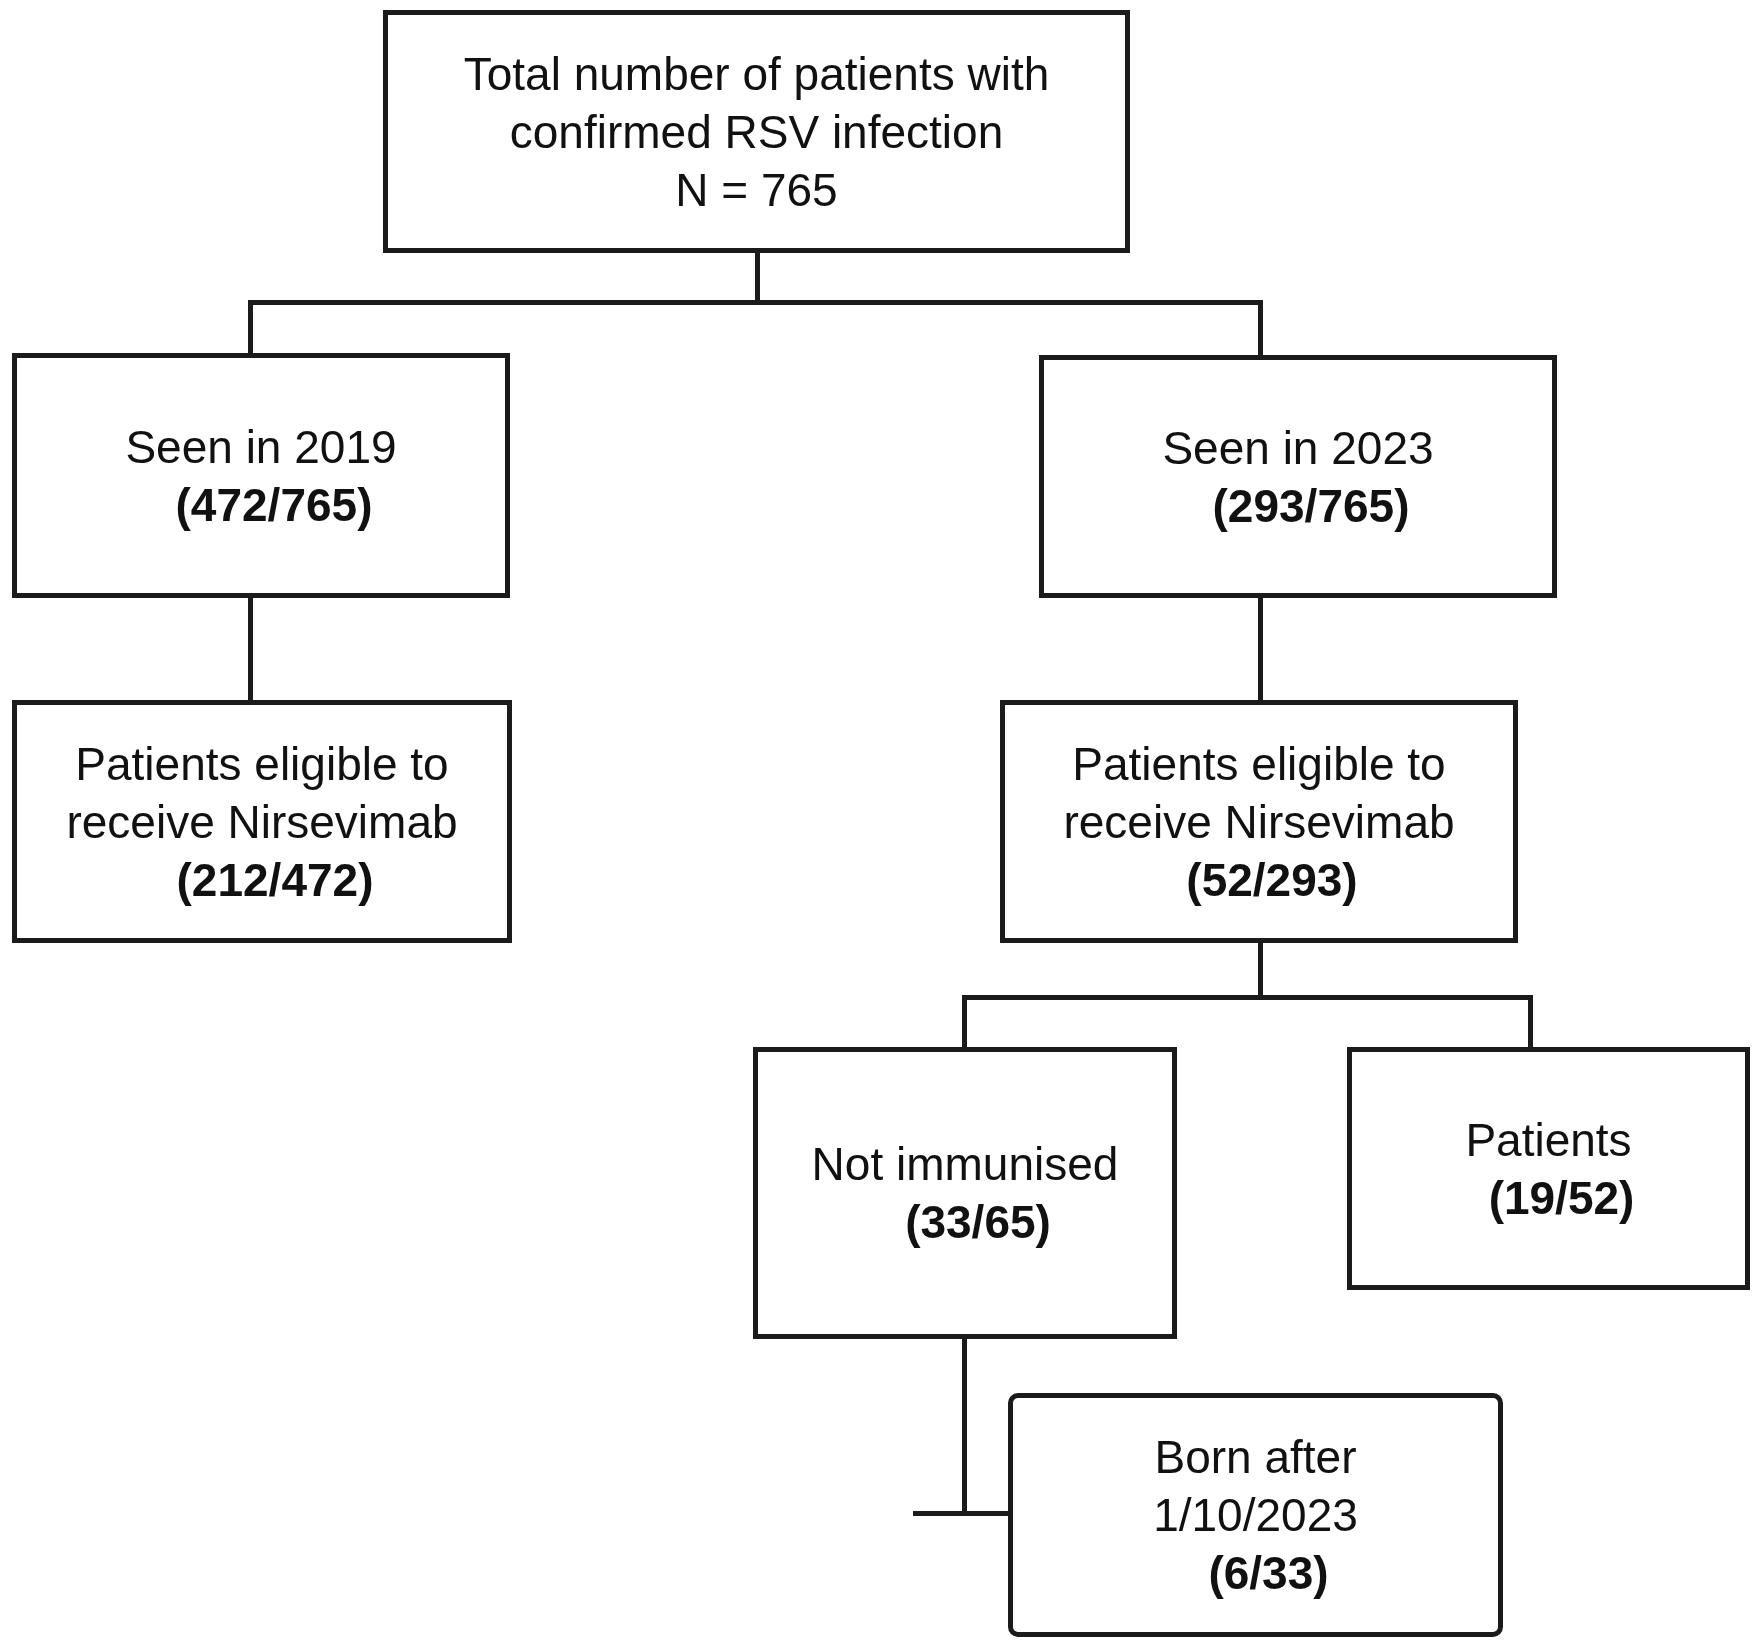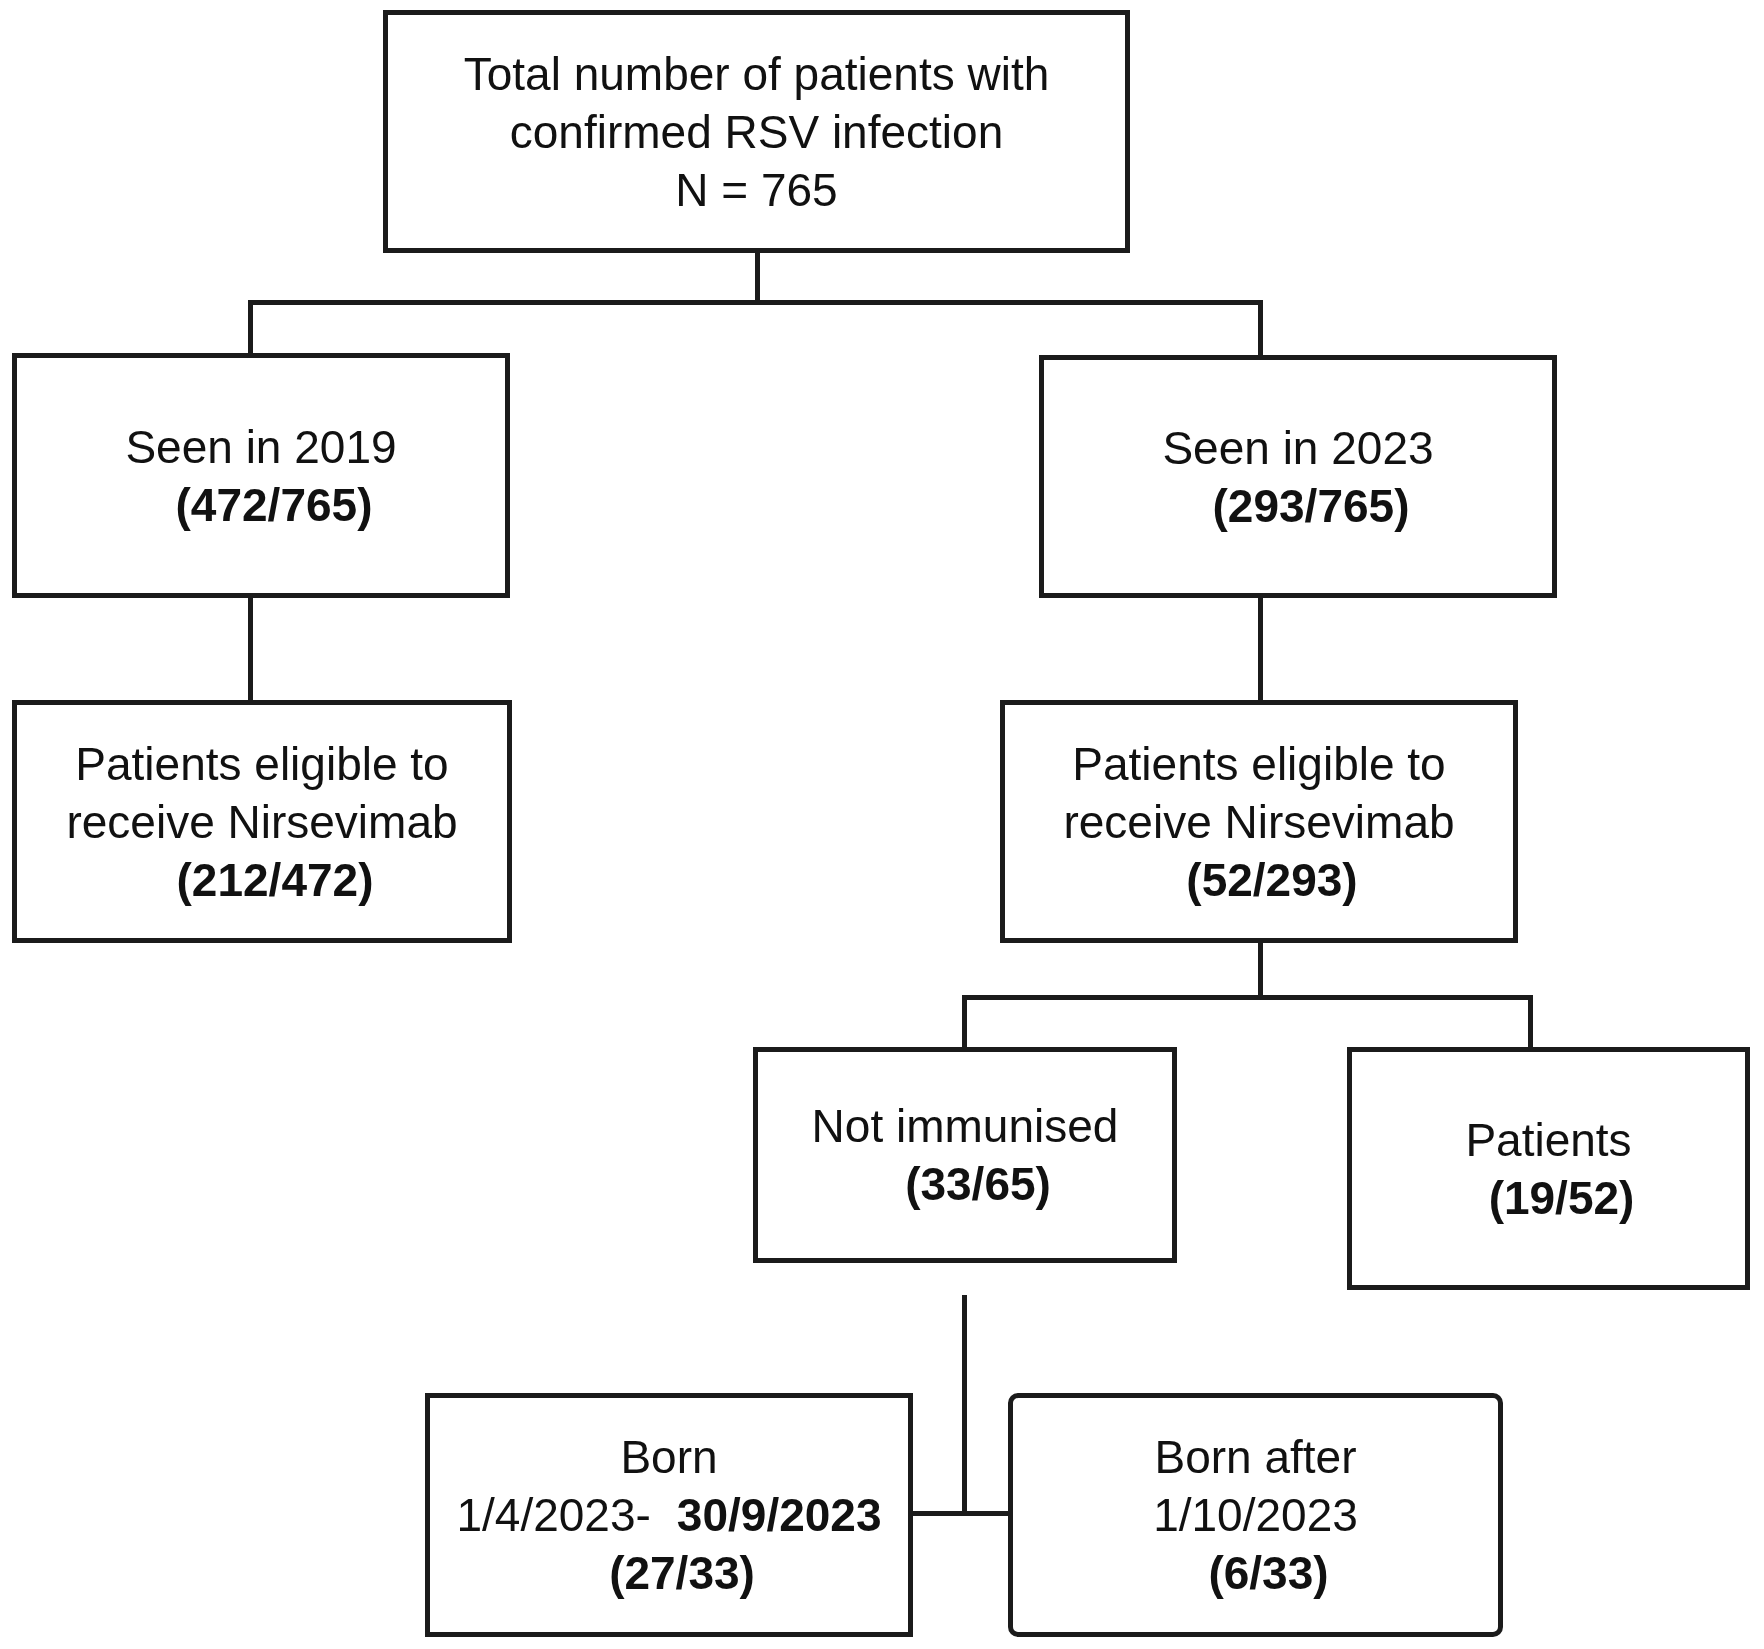--- a/index.html
+++ b/index.html
@@ -36,21 +36,21 @@
     position: absolute;
     background: var(--line-color);
     z-index: 1;
   }
   
   #n-total     { left: 383px;  top: 10px;   width: 747px; height: 243px; }
   #n-seen2022  { left: 12px;   top: 353px;  width: 498px; height: 245px; }
   #n-seen2023  { left: 1039px; top: 355px;  width: 518px; height: 243px; }
   #n-elig2022  { left: 12px;   top: 700px;  width: 500px; height: 243px; }
   #n-elig2023  { left: 1000px; top: 700px;  width: 518px; height: 243px; }
-  #n-notimm    { left: 753px;  top: 1047px; width: 424px; height: 216px; }
+  #n-notimm    { left: 753px;  top: 1047px; width: 424px; height: 292px; }
   #n-imm       { left: 1347px; top: 1047px; width: 403px; height: 243px; }
   #n-bornwin   { left: 425px;  top: 1393px; width: 488px; height: 244px; }
   #n-bornafter { left: 1008px; top: 1393px; width: 495px; height: 244px; border-radius: 10px; }
   
   #c1  { left: 755px;  top: 253px;  width: 5px;    height: 52px; }
   #c2  { left: 248px;  top: 300px;  width: 1015px; height: 5px; }
   #c3  { left: 248px;  top: 300px;  width: 5px;    height: 55px; }
   #c4  { left: 1258px; top: 300px;  width: 5px;    height: 57px; }
   #c5  { left: 248px;  top: 598px;  width: 5px;    height: 104px; }
   #c6  { left: 1258px; top: 598px;  width: 5px;    height: 104px; }
@@ -110,25 +110,20 @@
   <div class="node" id="n-notimm">
     <div class="ln">Not immunised</div>
     <div class="ln b">(33/65)</div>
   </div>
 
   <div class="node" id="n-imm">
     <div class="ln">Patients</div>
     <div class="ln b">(19/52)</div>
   </div>
 
-  <div class="node" id="n-bornwin">
-    <div class="ln">Born</div>
-    <div class="ln"><span>1/4/2023-</span><span class="b">30/9/2023</span></div>
-    <div class="ln b">(27/33)</div>
-  </div>
 
   <div class="node" id="n-bornafter">
     <div class="ln">Born after</div>
     <div class="ln">1/10/2023</div>
     <div class="ln b">(6/33)</div>
   </div>
 
 </div>
 
 </body></html>

